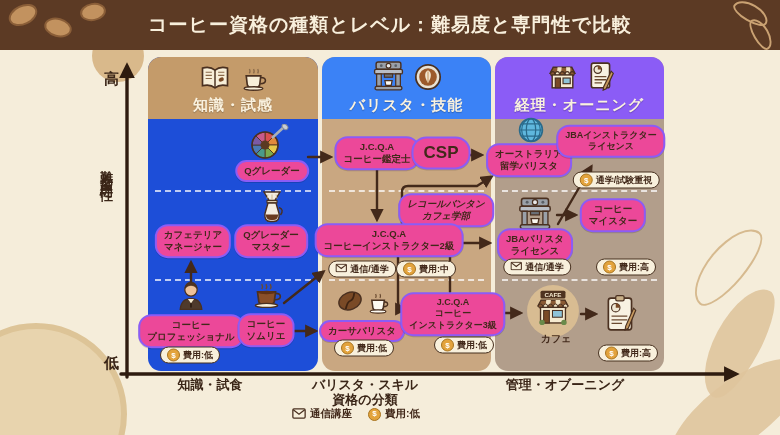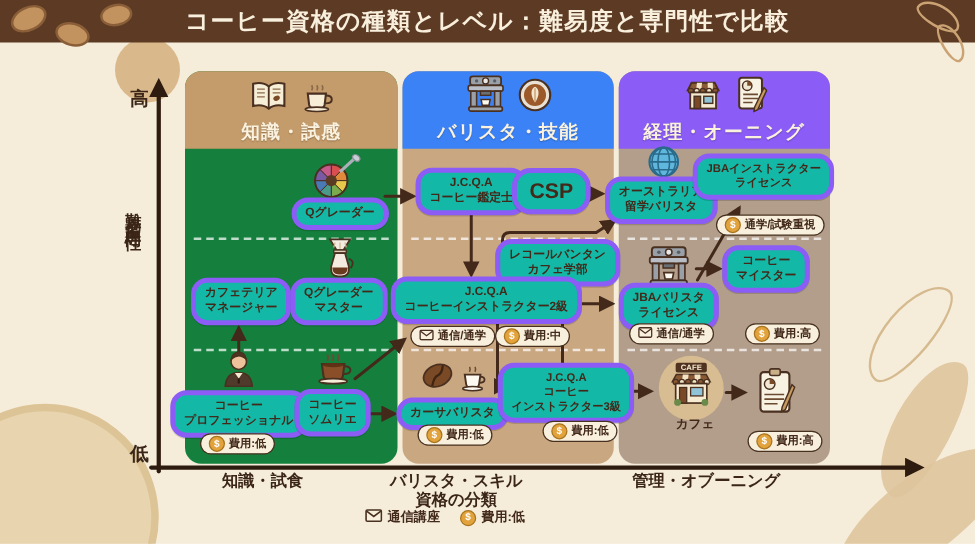--- a/index.html
+++ b/index.html
@@ -1,47 +1,47 @@
 <!DOCTYPE html>
 <html><head>
 <meta charset="utf-8">
 <style>
   html,body{margin:0;padding:0;}
   .canvas{position:relative;width:780px;height:435px;background:#f5edda;overflow:hidden;
           font-family:"Liberation Sans",sans-serif;color:#42291a;}
   
-  .titlebar{position:absolute;top:0;left:0;width:780px;height:34px;background:#5c3a24;
+  .titlebar{position:absolute;top:0;left:0;width:780px;height:50px;background:#5c3a24;
             display:flex;align-items:center;justify-content:center;z-index:2;}
   .titlebar span{color:#f8efdc;font-size:19px;font-weight:bold;letter-spacing:1px;}
   
   .deco{position:absolute;z-index:1;pointer-events:none;}
   .blob-bl{left:-55px;bottom:-70px;width:170px;height:170px;border-radius:50%;background:#e8d4ae;border:6px solid #ddc497;}
   .leaf{background:#dfc49c;border-radius:50% 50% 50% 50%/60% 60% 40% 40%;opacity:.9;}
   .leaf1{right:-40px;bottom:-10px;width:170px;height:62px;transform:rotate(-38deg);}
   .leaf2{right:-18px;bottom:70px;width:120px;height:46px;transform:rotate(-62deg);}
   .leaf3{right:6px;bottom:150px;width:90px;height:34px;transform:rotate(-50deg);background:none;border:2px solid #d3b486;}
   .bean-tl{border-radius:50%;background:#c2925f;border:2px solid #8a5e38;z-index:3;}
   .leaf-tr{border:2px solid #caa273;background:none;border-radius:50% 50% 50% 50%/60% 60% 40% 40%;z-index:3;}
   .circ-l{left:92px;top:30px;width:52px;height:52px;border-radius:50%;background:#d9b98b;}
   
   .col{position:absolute;top:57px;height:314px;border-radius:13px;z-index:3;}
-  .col1{left:148px;width:170px;background:#15803d;}
+  .col1{left:148px;width:170px;background:#1d4ed8;}
   .col2{left:322px;width:169px;background:#c9a781;}
   .col3{left:495px;width:169px;background:#b29e8b;}
   .col-header{position:absolute;top:0;left:0;right:0;height:62px;border-radius:13px 13px 0 0;
               display:flex;flex-direction:column;align-items:center;justify-content:center;gap:1px;}
   .col1 .col-header{background:#c49b6a;}
   .col2 .col-header{background:#3b82f6;}
   .col3 .col-header{background:#8b5cf6;}
   .col-header .hicons{display:flex;align-items:flex-end;gap:9px;height:34px;}
   .col-header .hlabel{color:#faf2df;font-size:15px;font-weight:bold;letter-spacing:1px;text-shadow:0 1px 1px rgba(0,0,0,.25);}
   .dash{position:absolute;left:7px;right:7px;border-top:2px dashed rgba(255,255,255,.72);}
   .dash.d1{top:133px;} .dash.d2{top:222px;}
   
-  .pill{position:absolute;transform:translate(-50%,-50%);background:#14b8a6;border:4px solid #8b5cf6;
+  .pill{position:absolute;transform:translate(-50%,-50%);background:#ec4899;border:2px solid #8b5cf6;
         border-radius:13px;padding:3px 7px;font-weight:bold;font-size:9.5px;line-height:1.25;
         text-align:center;white-space:pre-line;z-index:10;box-shadow:0 1px 0 rgba(0,0,0,.15);}
   .pill.small{font-size:9px;}
   .pill.csp{font-size:17px;padding:4px 10px;border-radius:15px;}
   .badge{position:absolute;transform:translate(-50%,-50%);background:#f8f0dc;border:1.5px solid #47301f;
          border-radius:9px;padding:1px 6px;font-size:9px;font-weight:bold;display:flex;align-items:center;
          gap:3px;z-index:11;white-space:nowrap;}
   .coin{display:inline-flex;width:11px;height:11px;border-radius:50%;background:#e3a33c;border:1px solid #a8741f;
         color:#fff;font-size:8px;font-weight:bold;align-items:center;justify-content:center;line-height:1;}
   .icn{position:absolute;transform:translate(-50%,-50%);z-index:8;}
@@ -282,21 +282,21 @@
         <ellipse cx="16.5" cy="11.2" rx="7.8" ry="1.6" fill="#5f3115"></ellipse>
         <ellipse cx="16.5" cy="23.3" rx="10.5" ry="1.9" fill="#f7eed8" stroke="#4a3020" stroke-width="1.3"></ellipse>
       </svg>
   </span>
   <div class="pill" style="left:266px;top:330px;">コーヒー
 ソムリエ</div>
 
   <div class="pill" style="left:377px;top:153px;">J.C.Q.A
 コーヒー鑑定士</div>
   <div class="pill csp" style="left:441px;top:153px;">CSP</div>
-  <div class="pill" style="left:446px;top:210px;">レコールバンタン
+  <div class="pill" style="left:446px;top:210px;font-style:italic;">レコールバンタン
 カフェ学部</div>
   <div class="pill" style="left:389px;top:240px;">J.C.Q.A
 コーヒーインストラクター2級</div>
   <div class="badge" style="left:362px;top:269px;">
     <span><svg width="12" height="9" viewBox="0 0 13 10">
           <rect x="0.8" y="0.8" width="11.4" height="8.4" rx="1" fill="#f8f0dc" stroke="#4a3020" stroke-width="1.2"></rect>
           <path d="M1.2 1.6 L6.5 5.6 L11.8 1.6" fill="none" stroke="#4a3020" stroke-width="1.2"></path>
         </svg></span>
     <span>通信/通学</span>
   </div>

